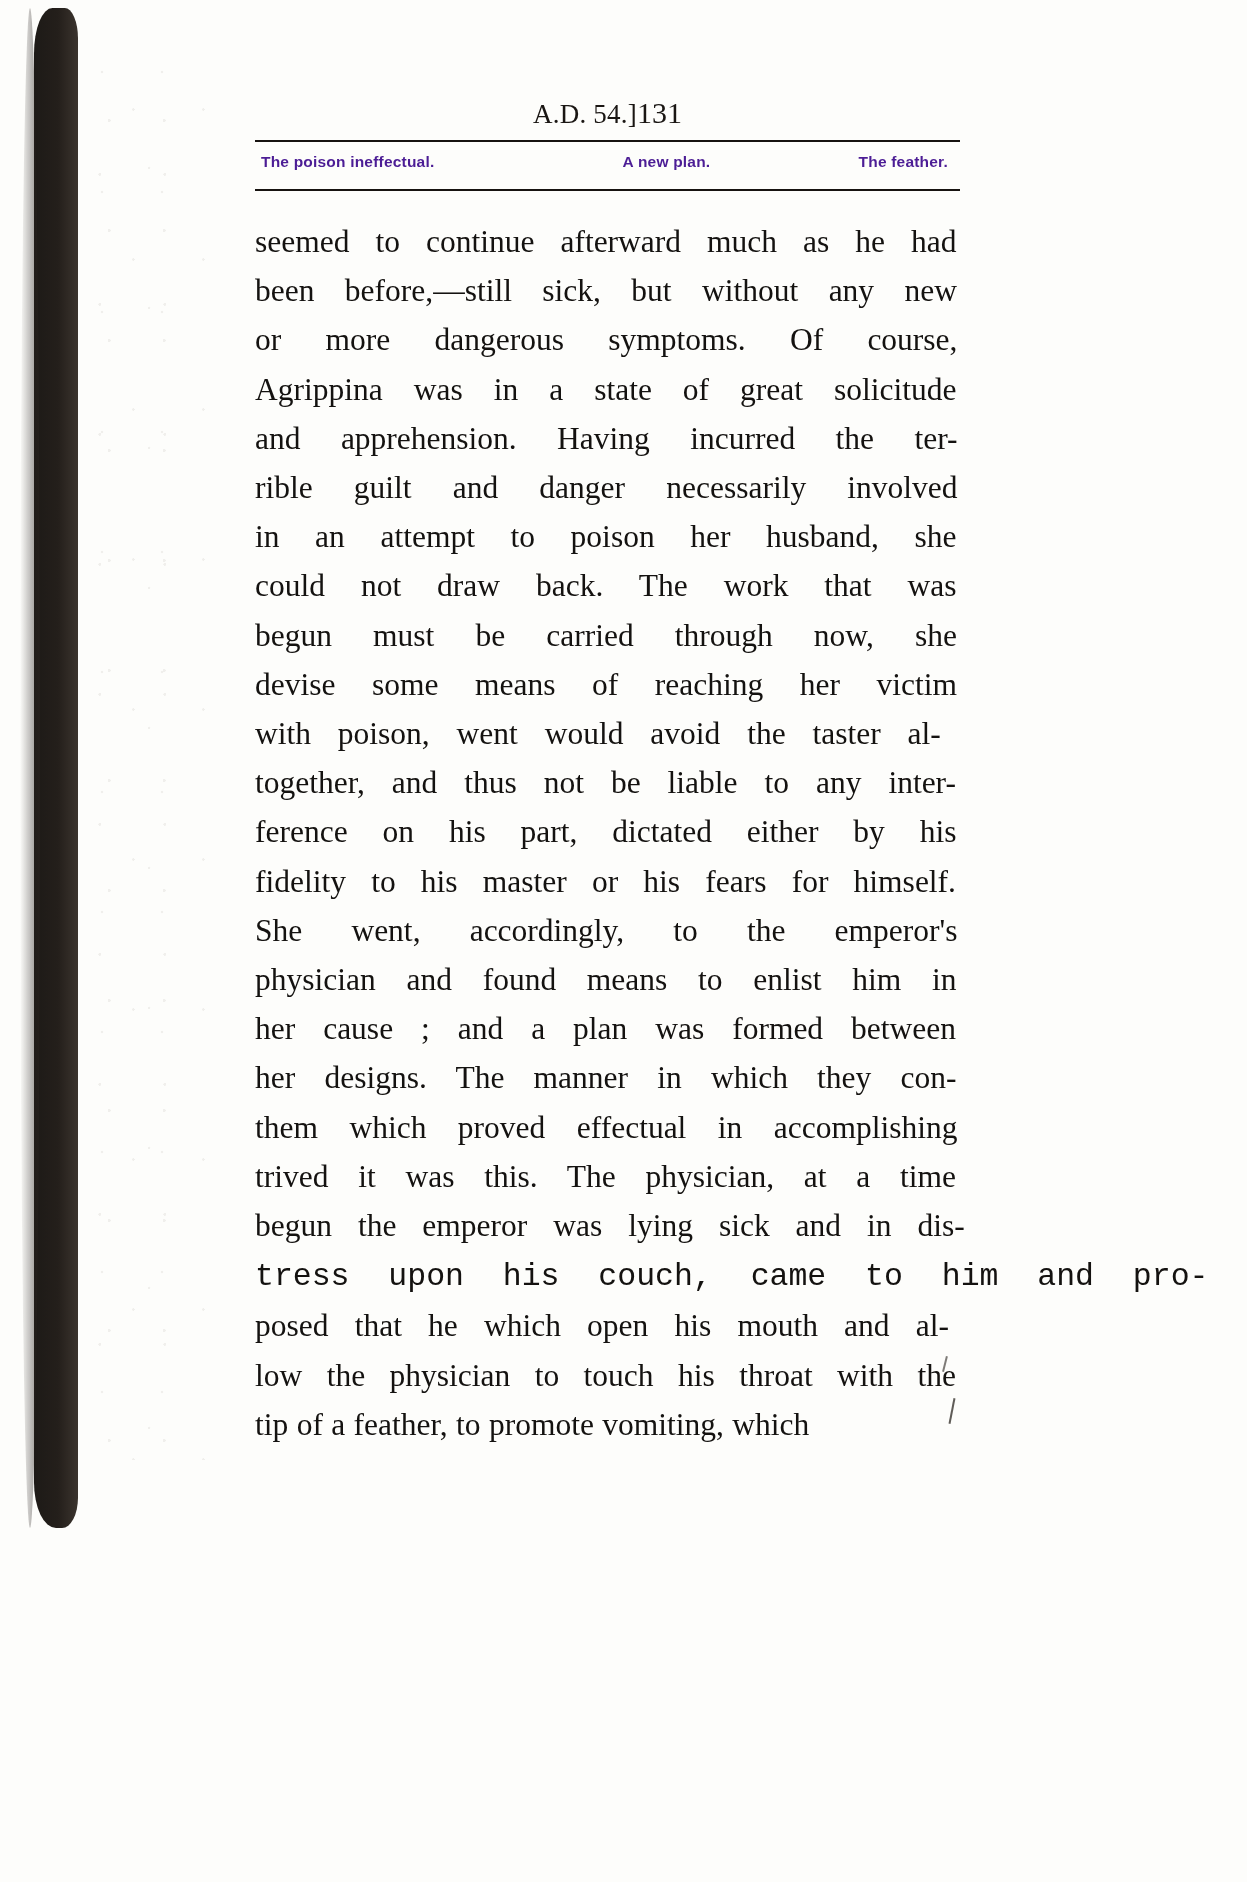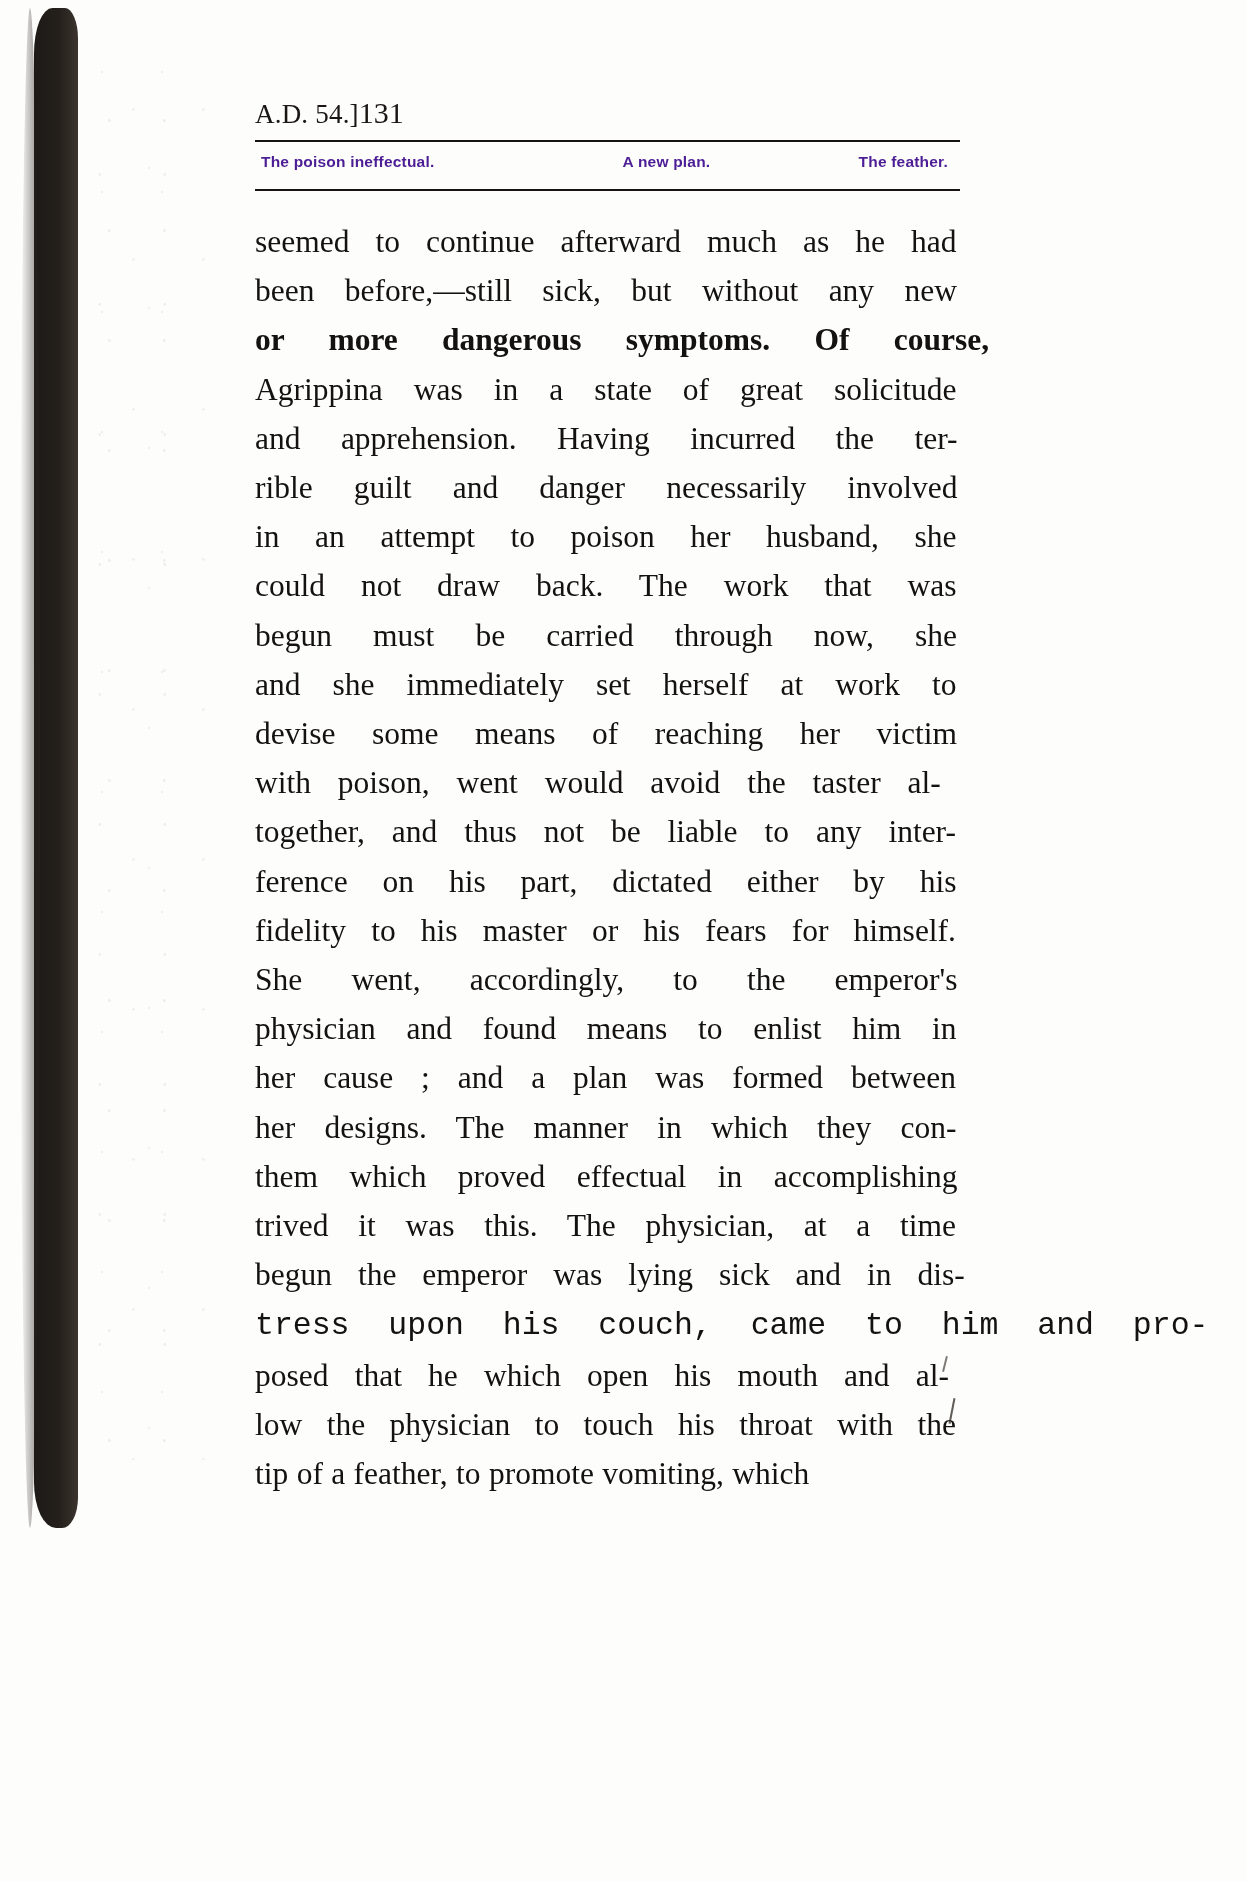--- a/index.html
+++ b/index.html
@@ -58,21 +58,21 @@
     position: absolute;
     left: 255px;
     top: 96px;
     width: 705px;
   }
 
   
   .runhead {
     display: flex;
     align-items: baseline;
-    justify-content: flex-start;
+    justify-content: center;
     width: 100%;
     white-space: nowrap;
   }
   .runhead-left {
     font-size: 27px;
     letter-spacing: 0.2px;
   }
   .runhead-center {
     font-size: 29px;
     letter-spacing: 1.2px;
@@ -181,28 +181,27 @@
       <div class="sn sn-1">The poison ineffectual.</div>
       <div class="sn sn-2">A new plan.</div>
       <div class="sn sn-3">The feather.</div>
     </div>
 
     <div class="rule second"></div>
 
     <div class="body-text">
       <span class="ln"><span style="word-spacing: 18.12px;">seemed to continue afterward much as he had</span></span>
       <span class="ln"><span style="word-spacing: 22.52px;">been before,—still sick, but without any new</span></span>
-      <span class="ln"><span style="word-spacing: 36.39px; font-weight: bold;">or more dangerous symptoms.  Of course,</span></span>
+      <span class="ln"><span style="word-spacing: 36.39px;">or more dangerous symptoms.  Of course,</span></span>
       <span class="ln"><span style="word-spacing: 23.11px;">Agrippina was in a state of great solicitude</span></span>
       <span class="ln"><span style="word-spacing: 32.52px;">and apprehension.  Having incurred the ter-</span></span>
       <span class="ln"><span style="word-spacing: 33.26px;">rible guilt and danger necessarily involved</span></span>
       <span class="ln"><span style="word-spacing: 27.73px;">in an attempt to poison her husband, she</span></span>
       <span class="ln"><span style="word-spacing: 28.07px;">could not draw back.  The work that was</span></span>
       <span class="ln"><span style="word-spacing: 33.21px;">begun must be carried through now, she</span></span>
-      <span class="ln"><span style="word-spacing: 24.11px;">and she immediately set herself at work to</span></span>
       <span class="ln"><span style="word-spacing: 28.65px;">devise some means of reaching her victim</span></span>
       <span class="ln"><span style="word-spacing: 18.98px;">with poison, went would avoid the taster al-</span></span>
       <span class="ln"><span style="word-spacing: 19.08px;">together, and thus not be liable to any inter-</span></span>
       <span class="ln"><span style="word-spacing: 26.99px;">ference on his part, dictated either by his</span></span>
       <span class="ln"><span style="word-spacing: 17.31px;">fidelity to his master or his fears for himself.</span></span>
       <span class="ln"><span style="word-spacing: 41.27px;">She went, accordingly, to the emperor's</span></span>
       <span class="ln"><span style="word-spacing: 22.85px;">physician and found means to enlist him in</span></span>
       <span class="ln"><span style="word-spacing: 20.06px;">her cause ; and a plan was formed between</span></span>
       <span class="ln"><span style="word-spacing: 21.32px;">her designs.  The manner in which they con-</span></span>
       <span class="ln"><span style="word-spacing: 23.57px;">them which proved effectual in accomplishing</span></span>

